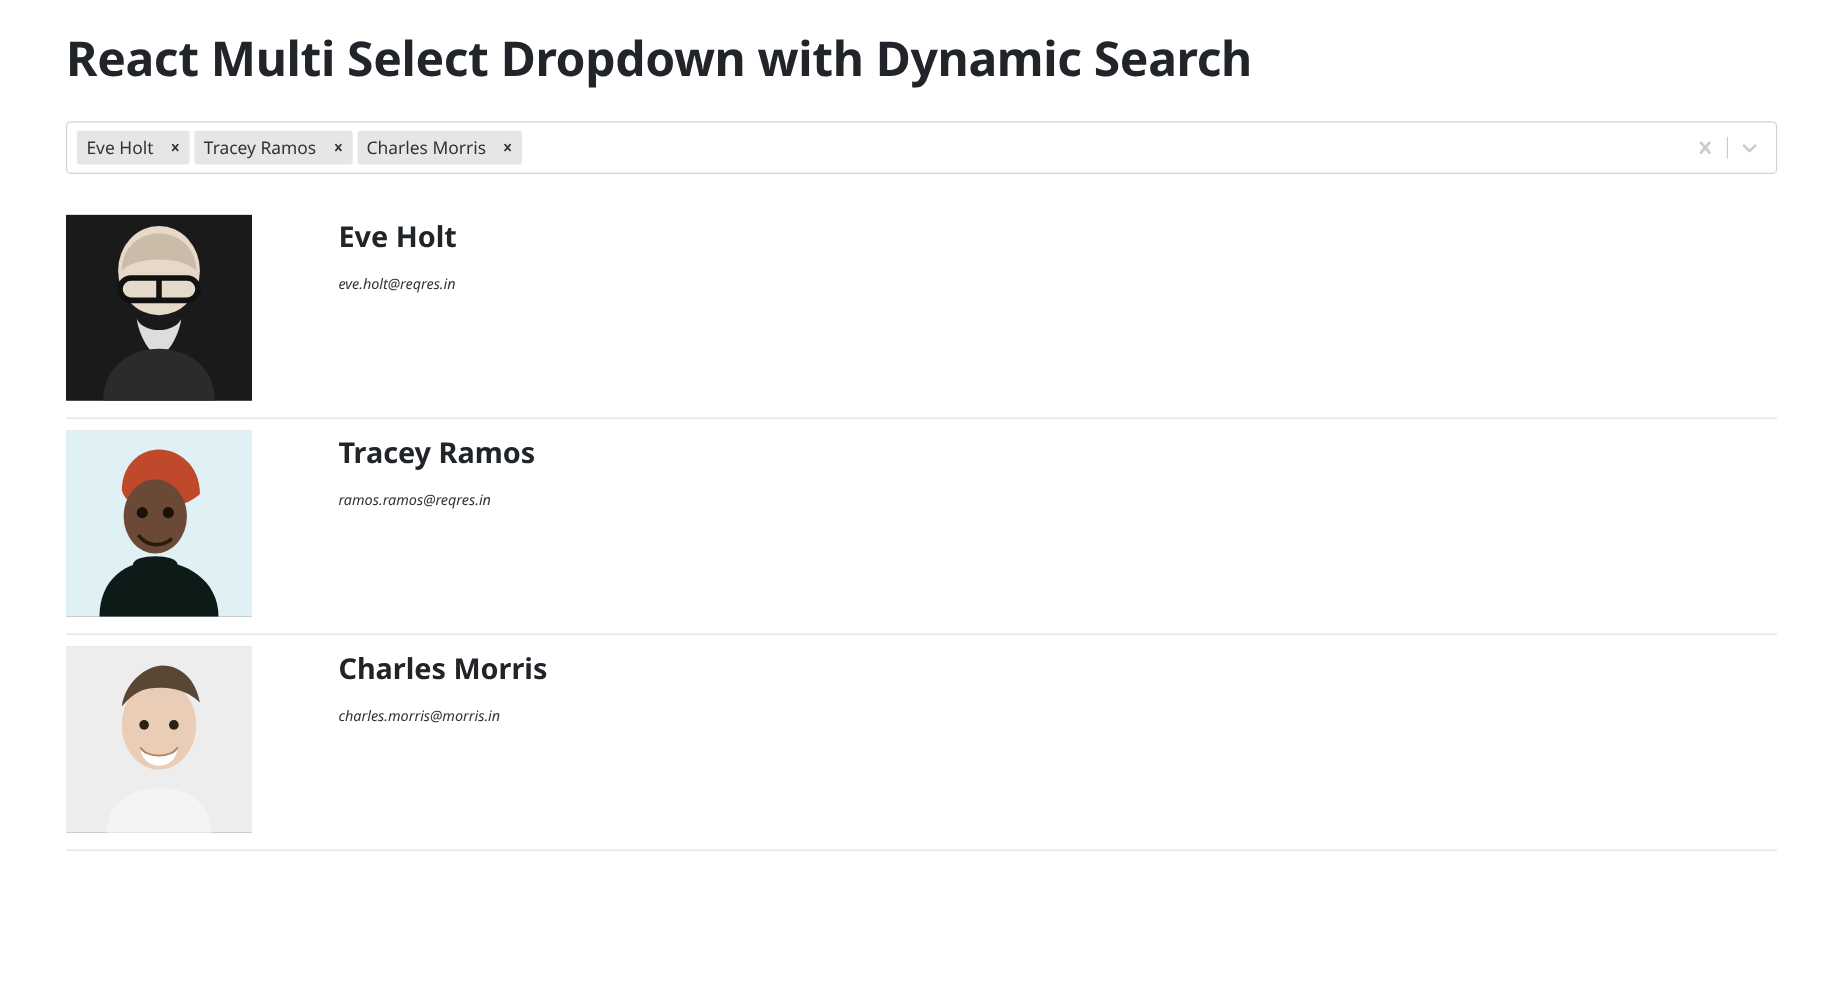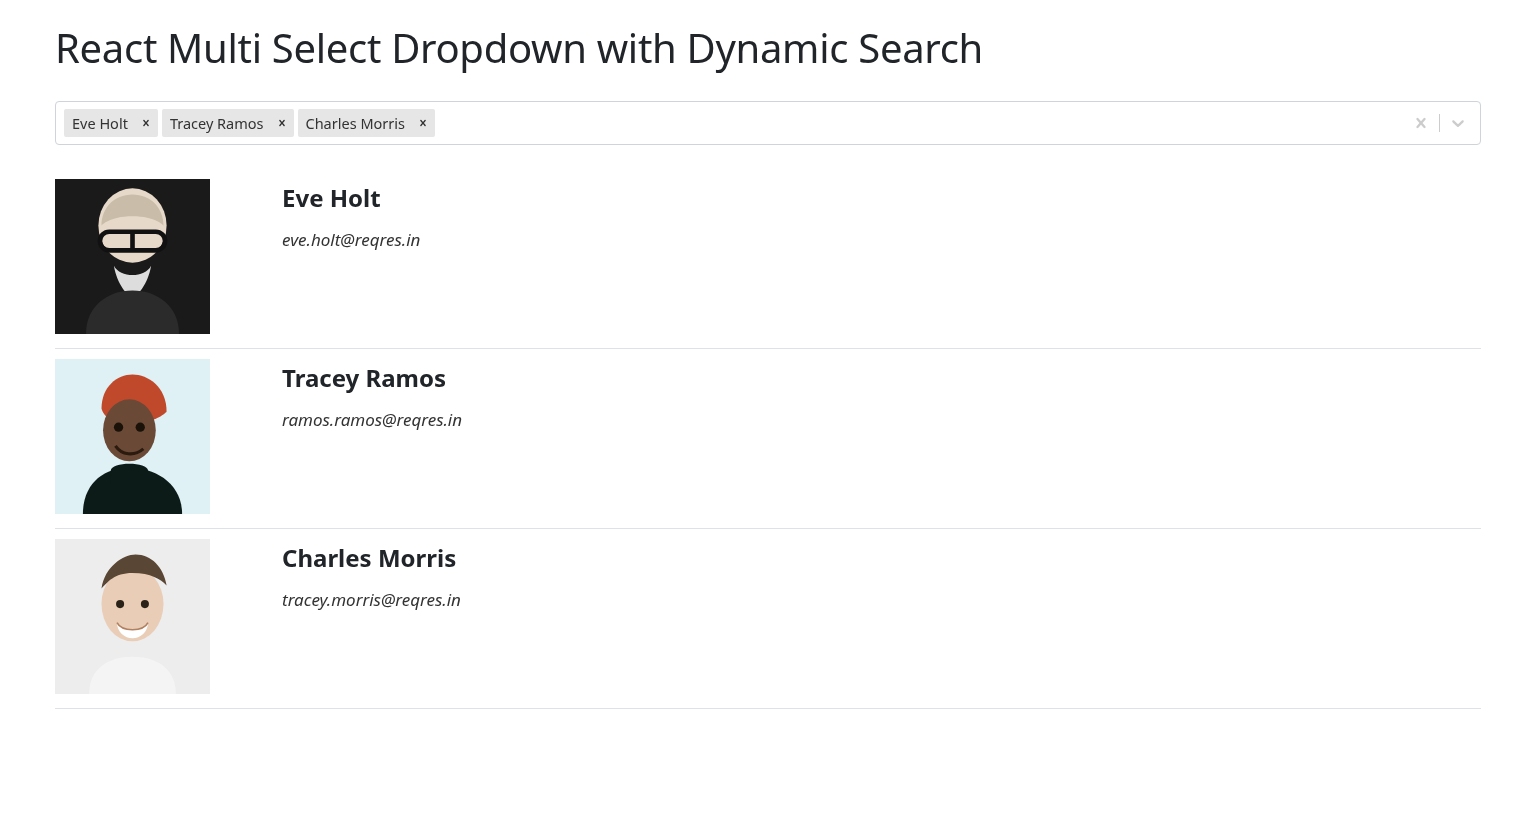--- a/index.html
+++ b/index.html
@@ -4,21 +4,21 @@
   <style>
     * { box-sizing: border-box; margin: 0; padding: 0; }
     body {
       font-family: "Segoe UI", system-ui, -apple-system, sans-serif;
       color: #212529;
       background: #fff;
       padding: 20px 55px 40px;
     }
     .page-title {
       font-size: 40px;
-      font-weight: 400;
+      font-weight: 700;
       letter-spacing: -0.3px;
       margin-bottom: 26px;
     }
     
     .select-control {
       display: flex;
       align-items: center;
       min-height: 44px;
       border: 1px solid #ced4da;
       border-radius: 4px;
@@ -97,21 +97,21 @@
       background: #888;
     }
     .avatar svg { width: 100%; height: 100%; display: block; }
     .user-text { padding-top: 2px; }
     .user-name {
       font-size: 24px;
       font-weight: 700;
       margin-bottom: 14px;
     }
     .user-email {
-      font-size: 17px;
+      font-size: 12px;
       font-style: italic;
       color: #333;
     }
   </style>
 </head>
 <body>
 
 <h2 class="page-title">React Multi Select Dropdown with Dynamic Search</h2>
 
 <div class="select-control">
@@ -209,17 +209,17 @@
         <path d="M30 32c2-14 14-22 22-22 10 0 18 8 20 20-4-4-10-8-22-8s-16 6-20 10z" fill="#5a4634"></path>
         <ellipse cx="42" cy="42" rx="2.6" ry="2.6" fill="#2a2218"></ellipse>
         <ellipse cx="58" cy="42" rx="2.6" ry="2.6" fill="#2a2218"></ellipse>
         <path d="M40 54c3 6 17 6 20 0 0 6-5 10-10 10s-10-4-10-10z" fill="#fff"></path>
         <path d="M40 54c3 6 17 6 20 0" stroke="#b08060" stroke-width="1" fill="none"></path>
         <path d="M22 100c0-16 12-24 28-24s28 8 28 24z" fill="#f4f4f4"></path>
       </svg>
     </span>
     <div class="user-text">
       <h4 class="user-name">Charles Morris</h4>
-      <p class="user-email">tracey.morris@reqres.in</p>
+      <p class="user-email">charles.morris@morris.in</p>
     </div>
   </div>
 
 </div>
 
 </body></html>

